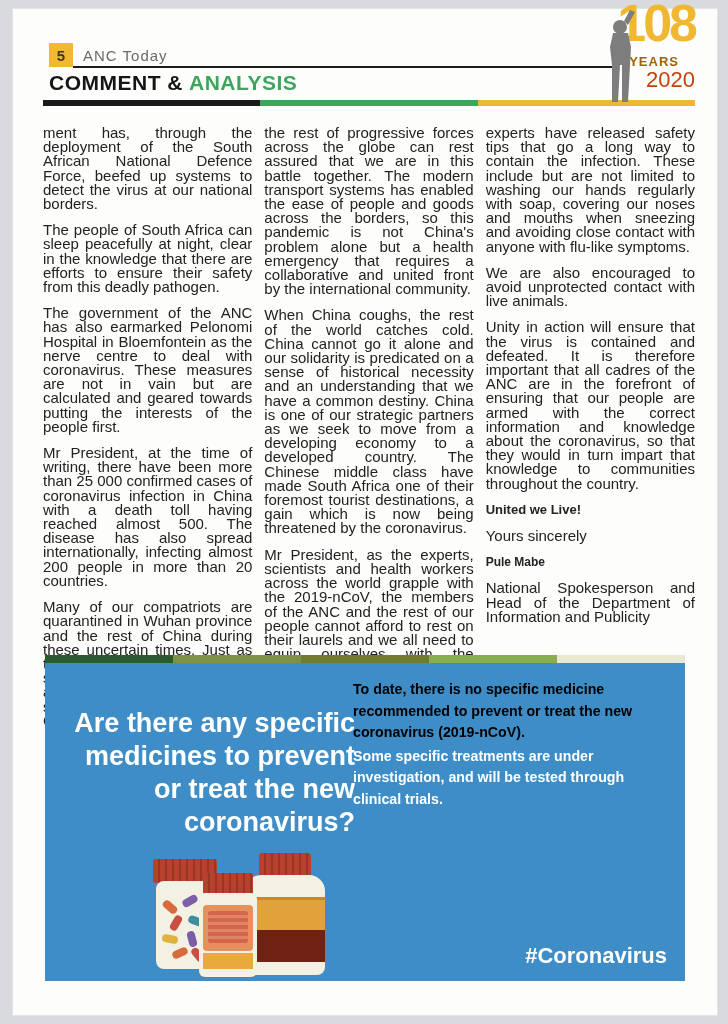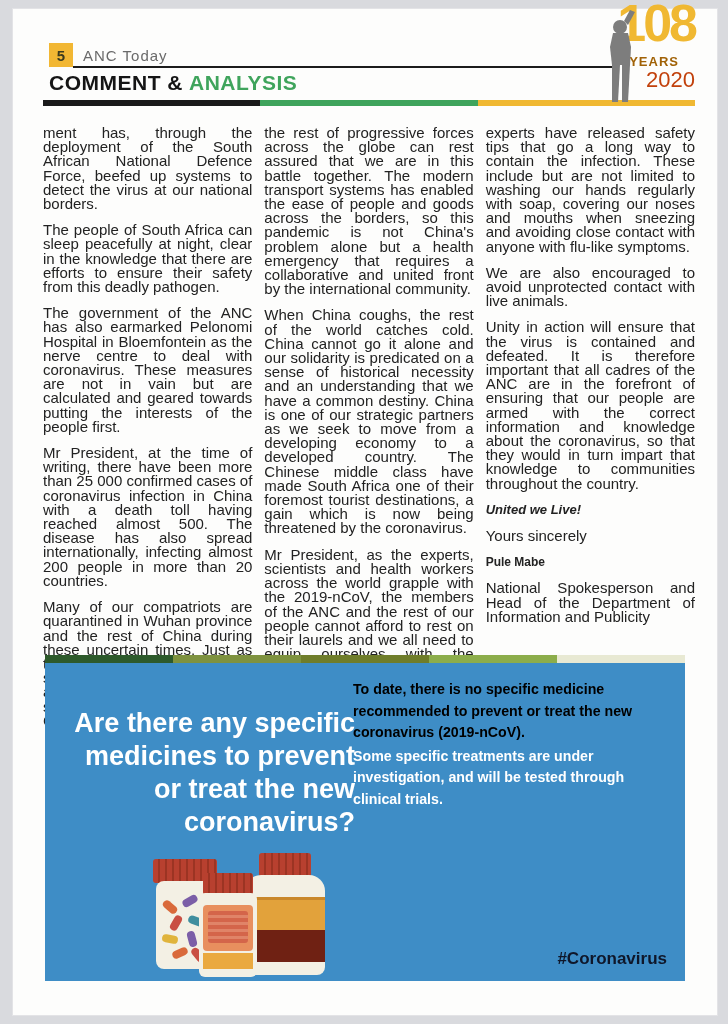--- a/index.html
+++ b/index.html
@@ -56,21 +56,21 @@
   
   .columns{
     position:absolute;left:30px;top:117px;width:652px;height:520px;
     display:flex;gap:12px;
   }
   .col{flex:1;}
   .col p{
     margin:0 0 12px 0;font-size:15px;line-height:14.2px;
     text-align:justify;color:#222;
   }
-  .col p.slogan{font-weight:700;font-style:italic;font-size:13px;}
+  .col p.slogan{font-weight:700;font-size:13px;}
   .col p.name{font-weight:700;font-size:12px;}
   
   .infographic{position:absolute;left:32px;top:646px;width:640px;height:326px;}
   .border-strip{position:absolute;left:0;top:0;width:100%;height:8px;display:flex;}
   .border-strip span{flex:1;}
   .bs1{background:#2d5a2b;} .bs2{background:#7e923f;} .bs3{background:#6f7d2a;}
   .bs4{background:#8cad4b;} .bs5{background:#e8e9d3;}
   .blue{
     position:absolute;left:0;top:8px;width:100%;height:318px;
     background:#3e8dc6;overflow:hidden;
@@ -80,22 +80,22 @@
     color:#ffffff;font-size:27px;font-weight:700;line-height:1.22;
     text-align:right;
   }
   .answers{
     position:absolute;left:308px;top:16px;width:316px;
     font-size:14.2px;font-weight:700;line-height:1.52;color:#fff;
   }
   .answers p{margin:0 0 2px 0;}
   .answers .yellow{color:#000000;}
   .hashtag{
-    position:absolute;right:18px;bottom:12px;color:#0f172a;
-    font-weight:700;font-size:17px;
+    position:absolute;right:18px;bottom:12px;color:#ffffff;
+    font-weight:700;font-size:22px;
   }
   
   .bottles{position:absolute;left:108px;bottom:4px;width:210px;height:128px;}
   .bottle{position:absolute;}
   .cap{
     position:absolute;top:0;border-radius:3px;
     background:repeating-linear-gradient(90deg,#b8402f 0 5px,#9c3423 5px 7px);
   }
   .bbody{position:absolute;background:#f3f0e4;}
   

